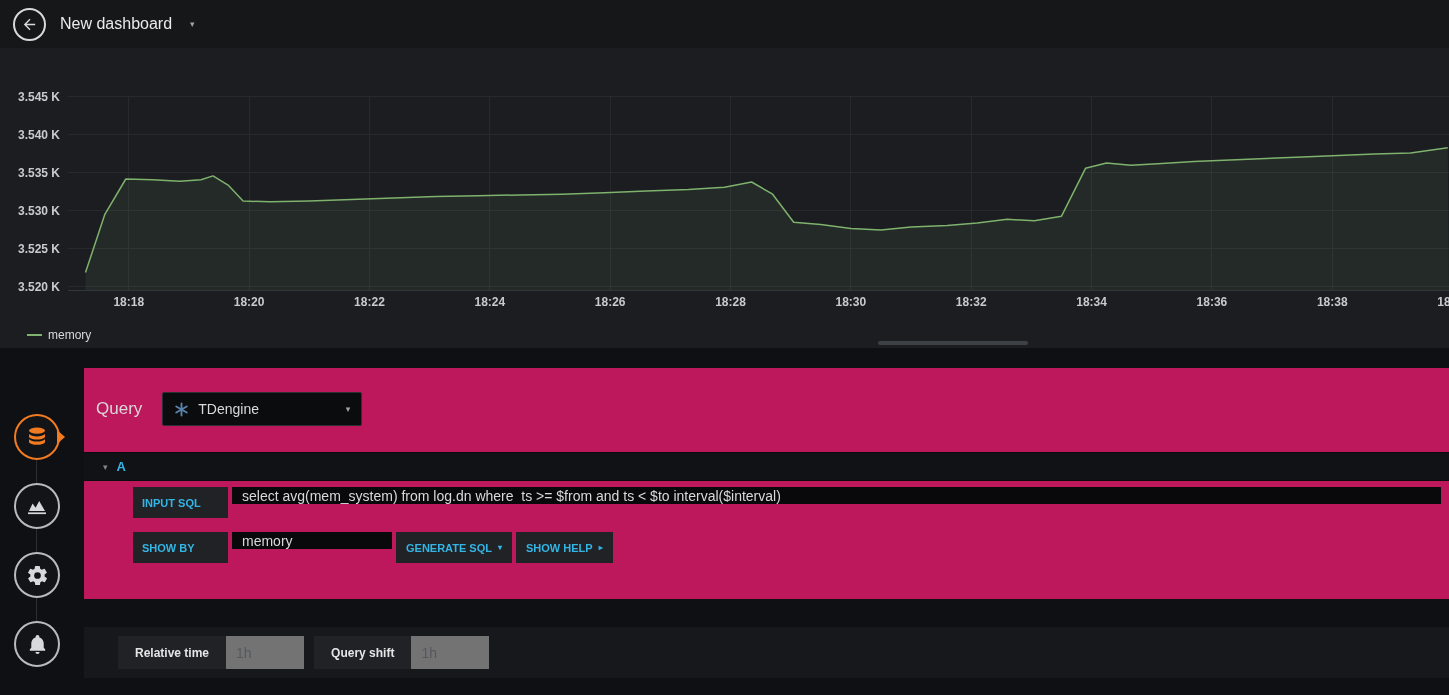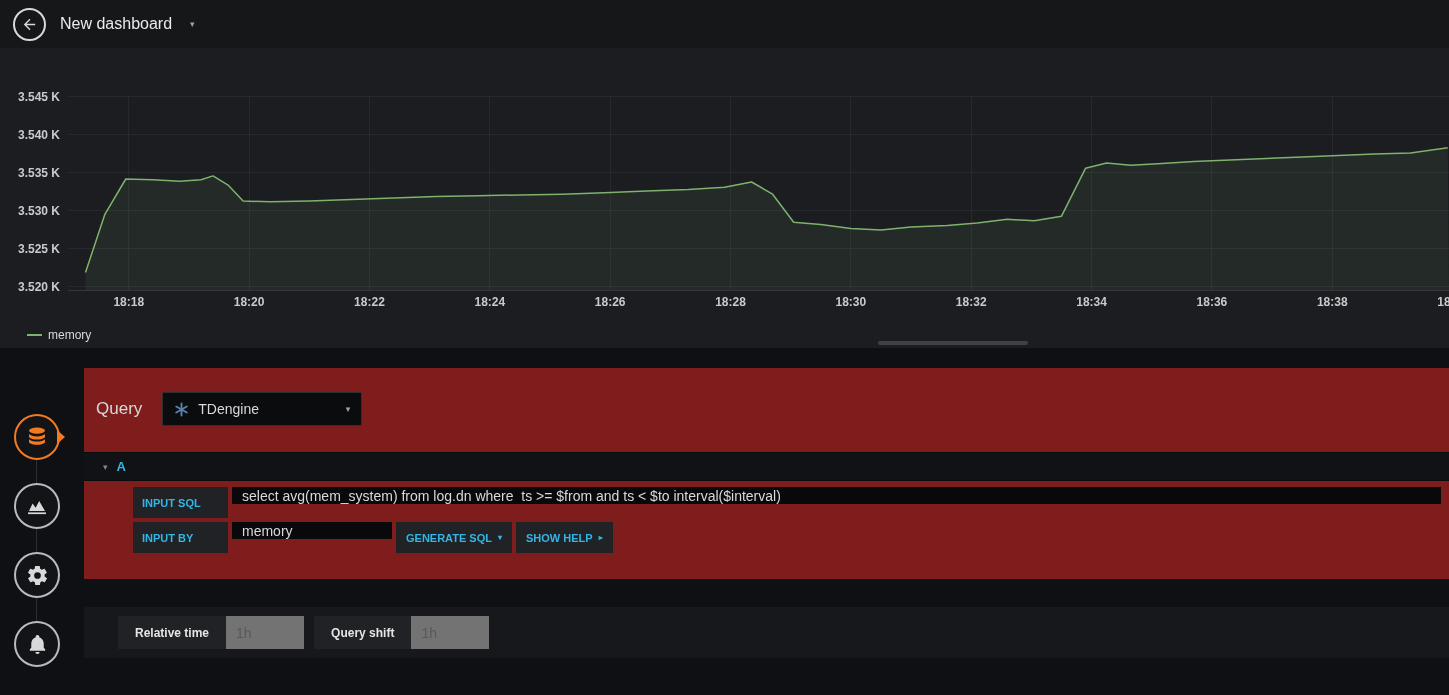--- a/index.html
+++ b/index.html
@@ -33,31 +33,31 @@
   
   .bottom{display:flex;height:347px;background:#0f1013}
   .rail{width:84px;position:relative;flex-shrink:0}
   .rail-line{position:absolute;left:36px;top:72px;width:1px;height:242px;background:#2a2d31}
   .rail-icons{position:relative;padding-top:66px;padding-left:14px;display:flex;flex-direction:column}
   .rail-icon{width:46px;height:46px;border-radius:50%;border:2px solid #b9bbbe;background:#121418;display:flex;align-items:center;justify-content:center;margin-bottom:23px;cursor:pointer;position:relative;color:#d8d9da}
   .rail-icon.active{border-color:#f27b22;color:#f27b22}
   .rail-icon.active::after{content:"";position:absolute;right:-14px;top:50%;transform:translateY(-50%);border:7px solid transparent;border-left:8px solid #f27b22}
 
   .editor{flex:1;padding-top:20px}
-  .query-card{background:#7f1d1d;padding-bottom:22px}
+  .query-card{background:#be185d;padding-bottom:22px}
   .query-header{display:flex;align-items:center;gap:20px;padding:24px 0 26px 12px}
   .query-title{color:#d8d9da;font-size:17px;font-weight:500}
   .ds-picker{width:200px;height:34px;background:#0b0c0e;border:1px solid #2c2f34;border-radius:2px;display:flex;align-items:center;padding:0 11px;gap:9px;cursor:pointer}
   .ds-name{color:#d8d9da;font-size:14px;flex:1}
   .ref-header{height:29px;background:#101215;border-top:1px solid #0b0c0e;border-bottom:1px solid #0b0c0e;display:flex;align-items:center;padding-left:19px;gap:9px;cursor:pointer}
   .ref-chevron{color:#83858a;font-size:9px}
   .ref-id{color:#33b5e5;font-size:13px;font-weight:700}
 
   .q-rows{padding:6px 8px 0 49px}
-  .q-row{display:flex;margin-bottom:4px}
+  .q-row{display:flex;margin-bottom:14px}
   .chip{display:flex;align-items:center;gap:6px;background:#202226;color:#33b5e5;font-size:11px;font-weight:700;height:31px;padding:0 10px;margin-right:4px;white-space:nowrap;border:none;font-family:"Liberation Sans",sans-serif}
   .chip.wide{width:95px;padding:0 0 0 9px}
   .chip.btn{cursor:pointer}
   .chip-caret{font-size:8px;line-height:1}
   .q-input{background:#09090b;border:none;outline:none;color:#d8d9da;font-size:14px;height:17px;padding:0 10px;font-family:"Liberation Sans",sans-serif}
   .q-input.sql{flex:1}
   .q-input.alias{width:160px;margin-right:4px}
   .sql-preview{margin:17px 8px 0 56px;font-family:"DejaVu Sans Mono",monospace;font-size:13px;color:#d8d9da;white-space:pre-wrap}
 
   .options-card{background:#17181b;margin-top:28px;padding:9px 0 9px 34px;display:flex;align-items:center}
@@ -198,21 +198,21 @@
         <span class="ref-chevron">▾</span>
         <span class="ref-id">A</span>
       </div>
 
       <div class="q-rows">
         <div class="q-row">
           <div class="chip wide">INPUT SQL</div>
           <input class="q-input sql" type="text" value="select avg(mem_system) from log.dn where  ts &gt;= $from and ts &lt; $to interval($interval)" style="">
         </div>
         <div class="q-row">
-          <div class="chip wide">INPUT BY</div>
+          <div class="chip wide">SHOW BY</div>
           <input class="q-input alias" type="text" value="memory" style="">
           <button class="chip btn">
             <span>GENERATE SQL</span>
             <span class="chip-caret">▾</span>
           </button>
           <button class="chip btn">
             <span>SHOW HELP</span>
             <span class="chip-caret">▸</span>
           </button>
         </div>

